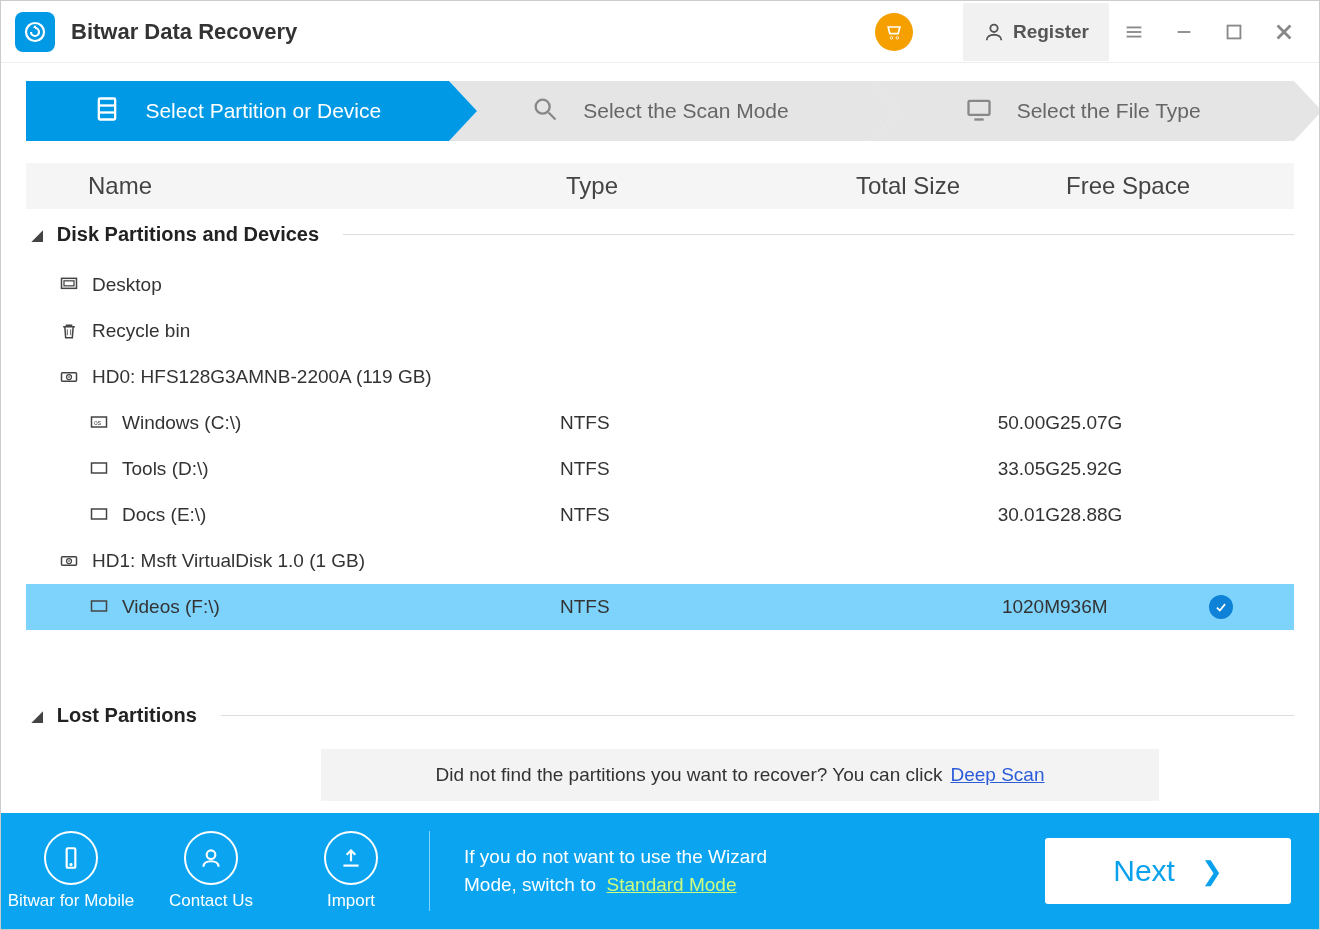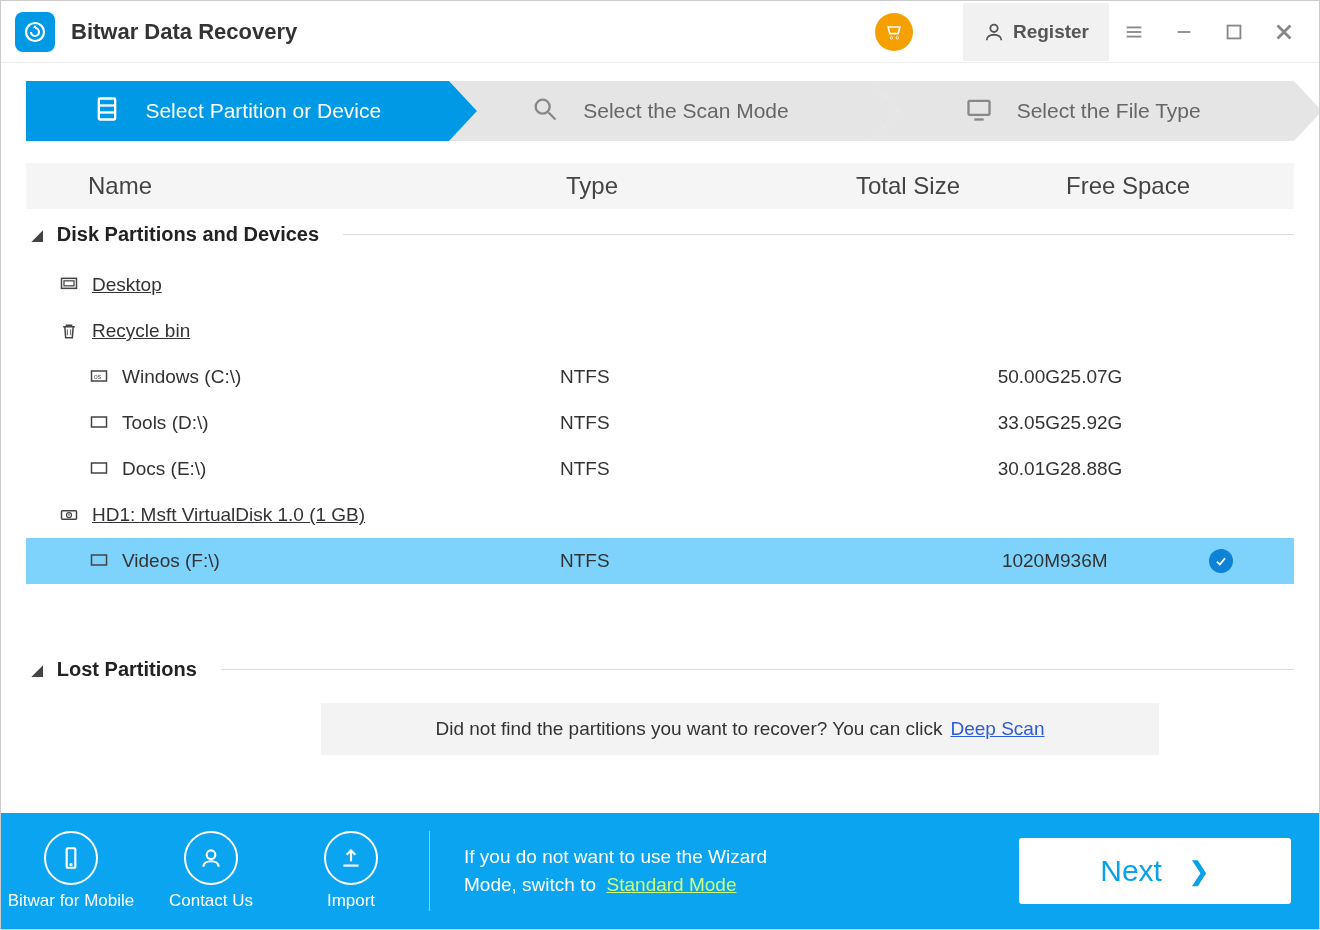--- a/index.html
+++ b/index.html
@@ -35,42 +35,42 @@
   
   .list { margin: 0 25px; font-size:19px; color:#333;}
   .group-header{ display:flex; align-items:center; gap:14px; padding: 14px 0 16px 6px; font-weight:bold; font-size:20px; color:#222; border-bottom:0;}
   .group-header .tri{ font-size:14px; color:#444;}
   .group-line{ height:1px; background:#ddd; flex:1; margin-left:10px;}
   .row{ display:flex; align-items:center; height:46px;}
   .row.indent0{ padding-left:30px;}
   .row.indent1{ padding-left:60px;}
   .row .ic{ width:26px; display:flex; align-items:center; justify-content:center; margin-right:10px;}
   .row .ic svg{ width:20px; height:20px; stroke:#444; fill:none;}
-  .row .name{ flex:0 0 auto;text-decoration:underline;}
+  .row .name{ flex:0 0 auto;}
   .row.data .name-wrap{ flex:0 0 474px; display:flex; align-items:flex-start;}
   .row.data .type{ flex:0 0 290px;}
   .row.data .total{ flex:0 0 210px;text-align:right;}
   .row.data .free{ flex:0 0 136px;}
   .row.data .chk{ flex:0 0 50px; display:flex; align-items:center; justify-content:center;}
   .row.selected{ background:#7dd3fc;}
   .check-circle{width:24px;height:24px;border-radius:50%;background:#0d82d6;display:flex;align-items:center;justify-content:center;}
   .check-circle svg{width:14px;height:14px;stroke:#fff;stroke-width:3;fill:none;}
   
   .banner{ margin: 6px 160px 0 320px; background:#f3f3f3; height:52px; display:flex; align-items:center; justify-content:center; gap:8px; font-size:19px; color:#333;}
   .banner a{ color:#2b5bd9; text-decoration:underline; cursor:pointer;}
   
   .footer{ margin-top:auto; height:116px; background:#0aa4f0; display:flex; align-items:center; color:#fff;}
   .fbtn{ width:140px; display:flex; flex-direction:column; align-items:center; gap:6px; font-size:17px; cursor:pointer;}
   .fbtn .circ{ width:54px; height:54px; border:2px solid #fff; border-radius:50%; display:flex; align-items:center; justify-content:center;}
   .fbtn .circ svg{width:26px;height:26px;stroke:#fff;fill:none;}
   .vsep{ width:1px; height:80px; background:rgba(255,255,255,0.5); margin:0 8px;}
   .fmsg{ margin-left:26px; font-size:19px; line-height:1.5;}
   .fmsg a{ color:#cdfd7f; text-decoration:underline; cursor:pointer;}
   .footer-spacer{flex:1;}
-  .next-btn{ width:272px; height:66px; background:#fff; color:#0aa1ec; font-size:30px; display:flex; align-items:center; justify-content:center; gap:26px; margin-right:28px; border-radius:3px; cursor:pointer;}
+  .next-btn{ width:246px; height:66px; background:#fff; color:#0aa1ec; font-size:30px; display:flex; align-items:center; justify-content:center; gap:26px; margin-right:28px; border-radius:3px; cursor:pointer;}
   .next-btn .chev{ font-size:26px;}
   
   .lost-wrap{ margin: 60px 25px 0 25px;}
 </style>
 </head>
 <body>
 
 <div class="titlebar">
   <div class="logo">
     <svg viewBox="0 0 24 24">
@@ -173,20 +173,30 @@
     <span class="ic">
         <svg viewBox="0 0 24 24">
           <path d="M5 7h14M9 7V5h6v2M7 7l1 13h8l1-13" stroke-width="1.8"></path>
           <line x1="10" y1="10" x2="10" y2="17"></line>
           <line x1="14" y1="10" x2="14" y2="17"></line>
         </svg>
       </span>
     <span class="name">Recycle bin</span>
   </div>
 
+  <div class="row indent0">
+    <span class="ic">
+        <svg viewBox="0 0 24 24">
+          <rect x="3" y="7" width="18" height="10" rx="1" stroke-width="1.8"></rect>
+          <circle cx="12" cy="12" r="3" stroke-width="1.5"></circle>
+          <circle cx="12" cy="12" r="0.5" fill="#444"></circle>
+        </svg>
+      </span>
+    <span class="name">HD0: HFS128G3AMNB-2200A (119 GB)</span>
+  </div>
 
   <div class="row indent1 data">
     <div class="name-wrap">
       <span class="ic">
           <svg viewBox="0 0 24 24">
             <rect x="3" y="6" width="18" height="12" stroke-width="1.8"></rect>
             <text x="6" y="15" font-size="8" stroke="none" fill="#444">os</text>
           </svg>
         </span>
       <span>Windows (C:\)</span>

